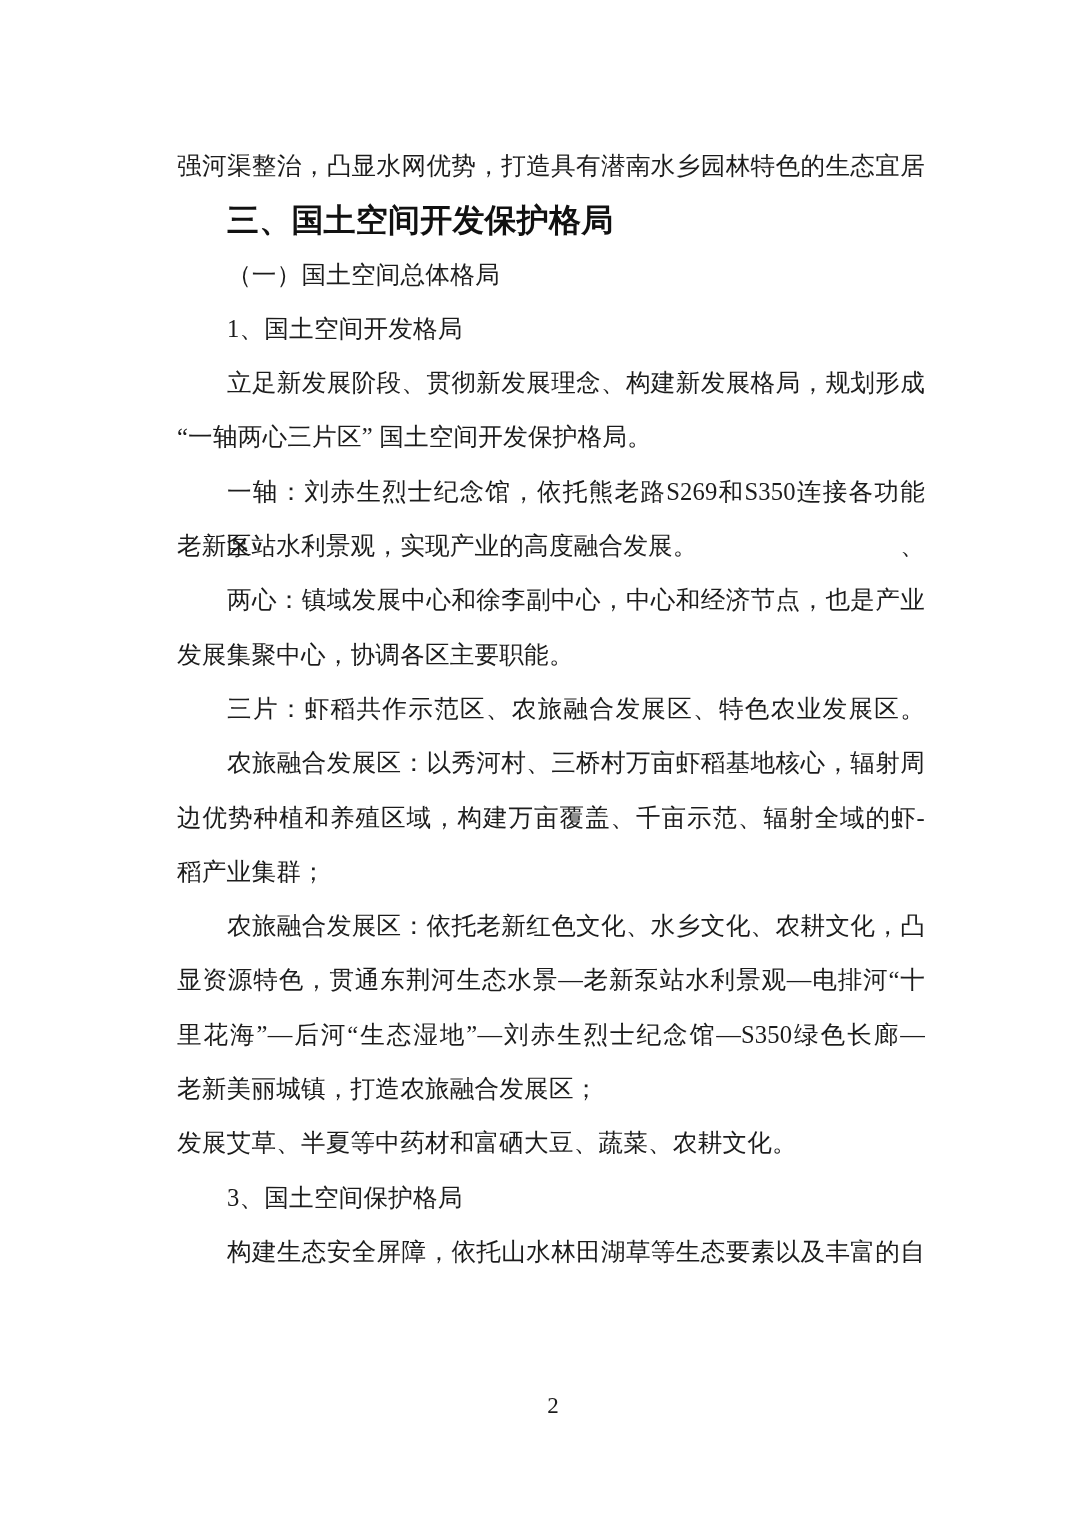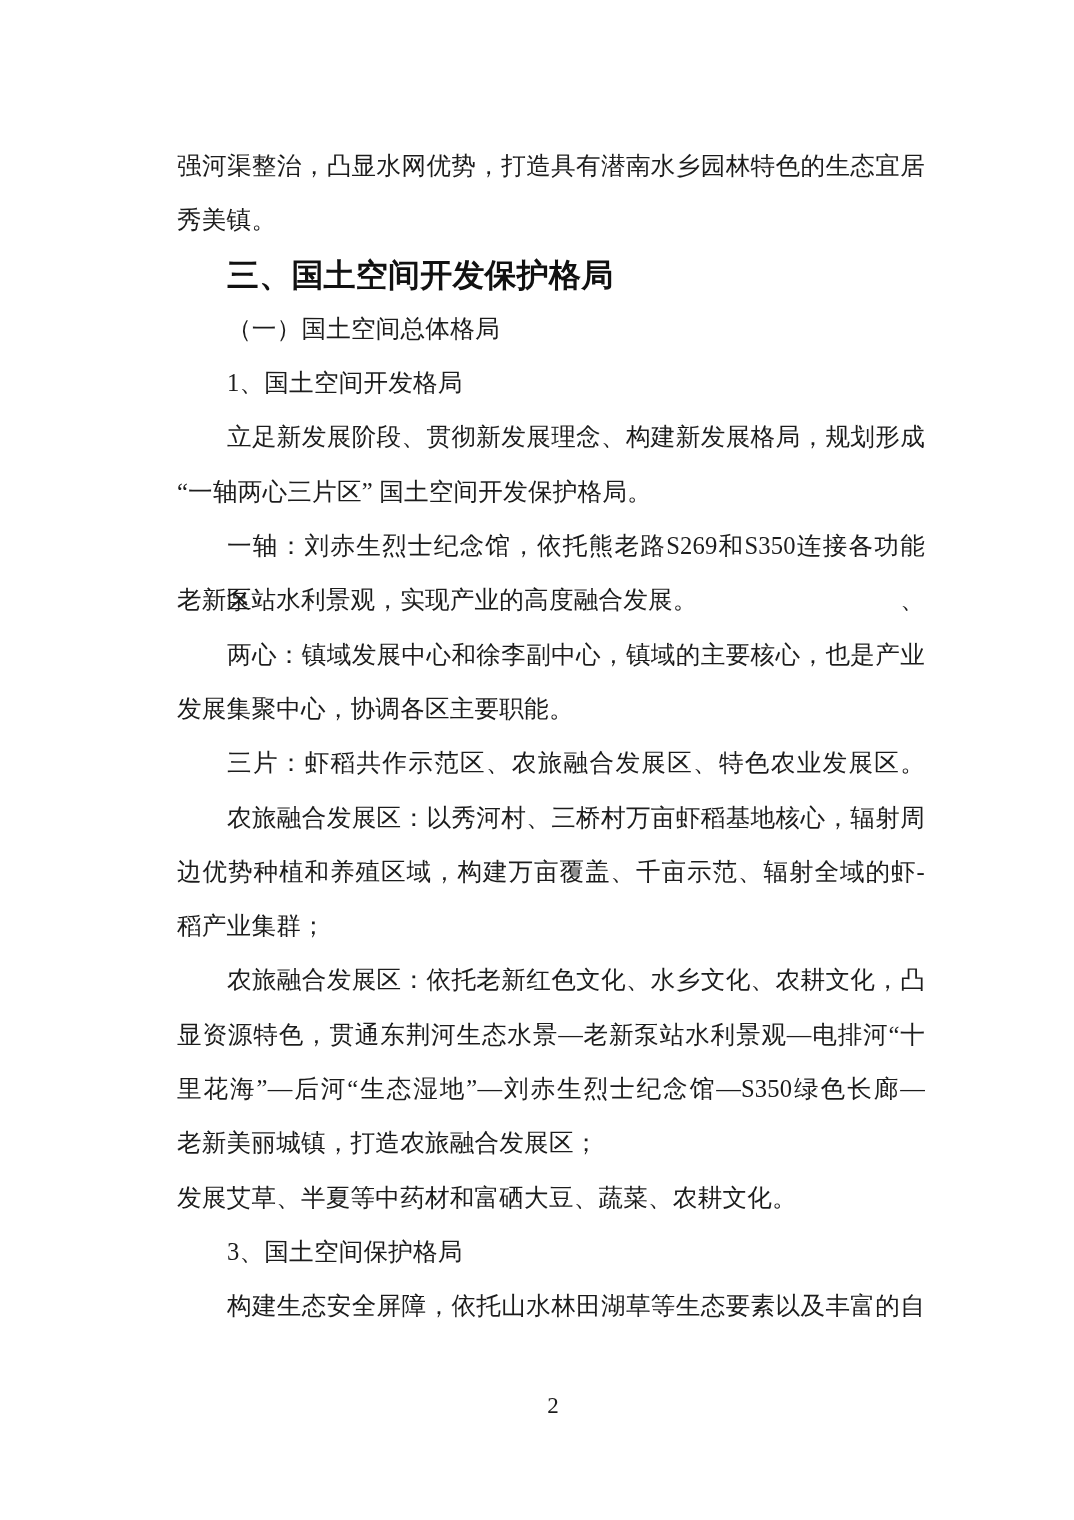--- a/index.html
+++ b/index.html
@@ -61,29 +61,28 @@
     color: #1c1c1c;
     font-family: "Liberation Serif", "DejaVu Serif", serif;
   }
 </style>
 </head>
 <body>
 
 <div class="page">
   <div class="content">
     <div class="line justify">强河渠整治，凸显水网优势，打造具有潜南水乡园林特色的生态宜居</div>
-    <div class="line">秀美镇。</div>
     <div class="line indent heading">三、国土空间开发保护格局</div>
     <div class="line indent">（一）国土空间总体格局</div>
     <div class="line indent">1、国土空间开发格局</div>
     <div class="line indent justify">立足新发展阶段、贯彻新发展理念、构建新发展格局，规划形成</div>
     <div class="line">“一轴两心三片区” 国土空间开发保护格局。</div>
     <div class="line indent justify">一轴：刘赤生烈士纪念馆，依托熊老路S269和S350连接各功能区、</div>
     <div class="line">老新泵站水利景观，实现产业的高度融合发展。</div>
-    <div class="line indent justify">两心：镇域发展中心和徐李副中心，镇域的主要核心，也是产业</div>
+    <div class="line indent justify">两心：镇域发展中心和徐李副中心，中心和经济节点，也是产业</div>
     <div class="line">发展集聚中心，协调各区主要职能。</div>
     <div class="line indent justify">三片：虾稻共作示范区、农旅融合发展区、特色农业发展区。</div>
     <div class="line indent justify">农旅融合发展区：以秀河村、三桥村万亩虾稻基地核心，辐射周</div>
     <div class="line justify">边优势种植和养殖区域，构建万亩覆盖、千亩示范、辐射全域的虾-</div>
     <div class="line">稻产业集群；</div>
     <div class="line indent justify">农旅融合发展区：依托老新红色文化、水乡文化、农耕文化，凸</div>
     <div class="line justify">显资源特色，贯通东荆河生态水景—老新泵站水利景观—电排河“十</div>
     <div class="line justify">里花海”—后河“生态湿地”—刘赤生烈士纪念馆—S350绿色长廊—</div>
     <div class="line">老新美丽城镇，打造农旅融合发展区；</div>
     <div class="line">发展艾草、半夏等中药材和富硒大豆、蔬菜、农耕文化。</div>

